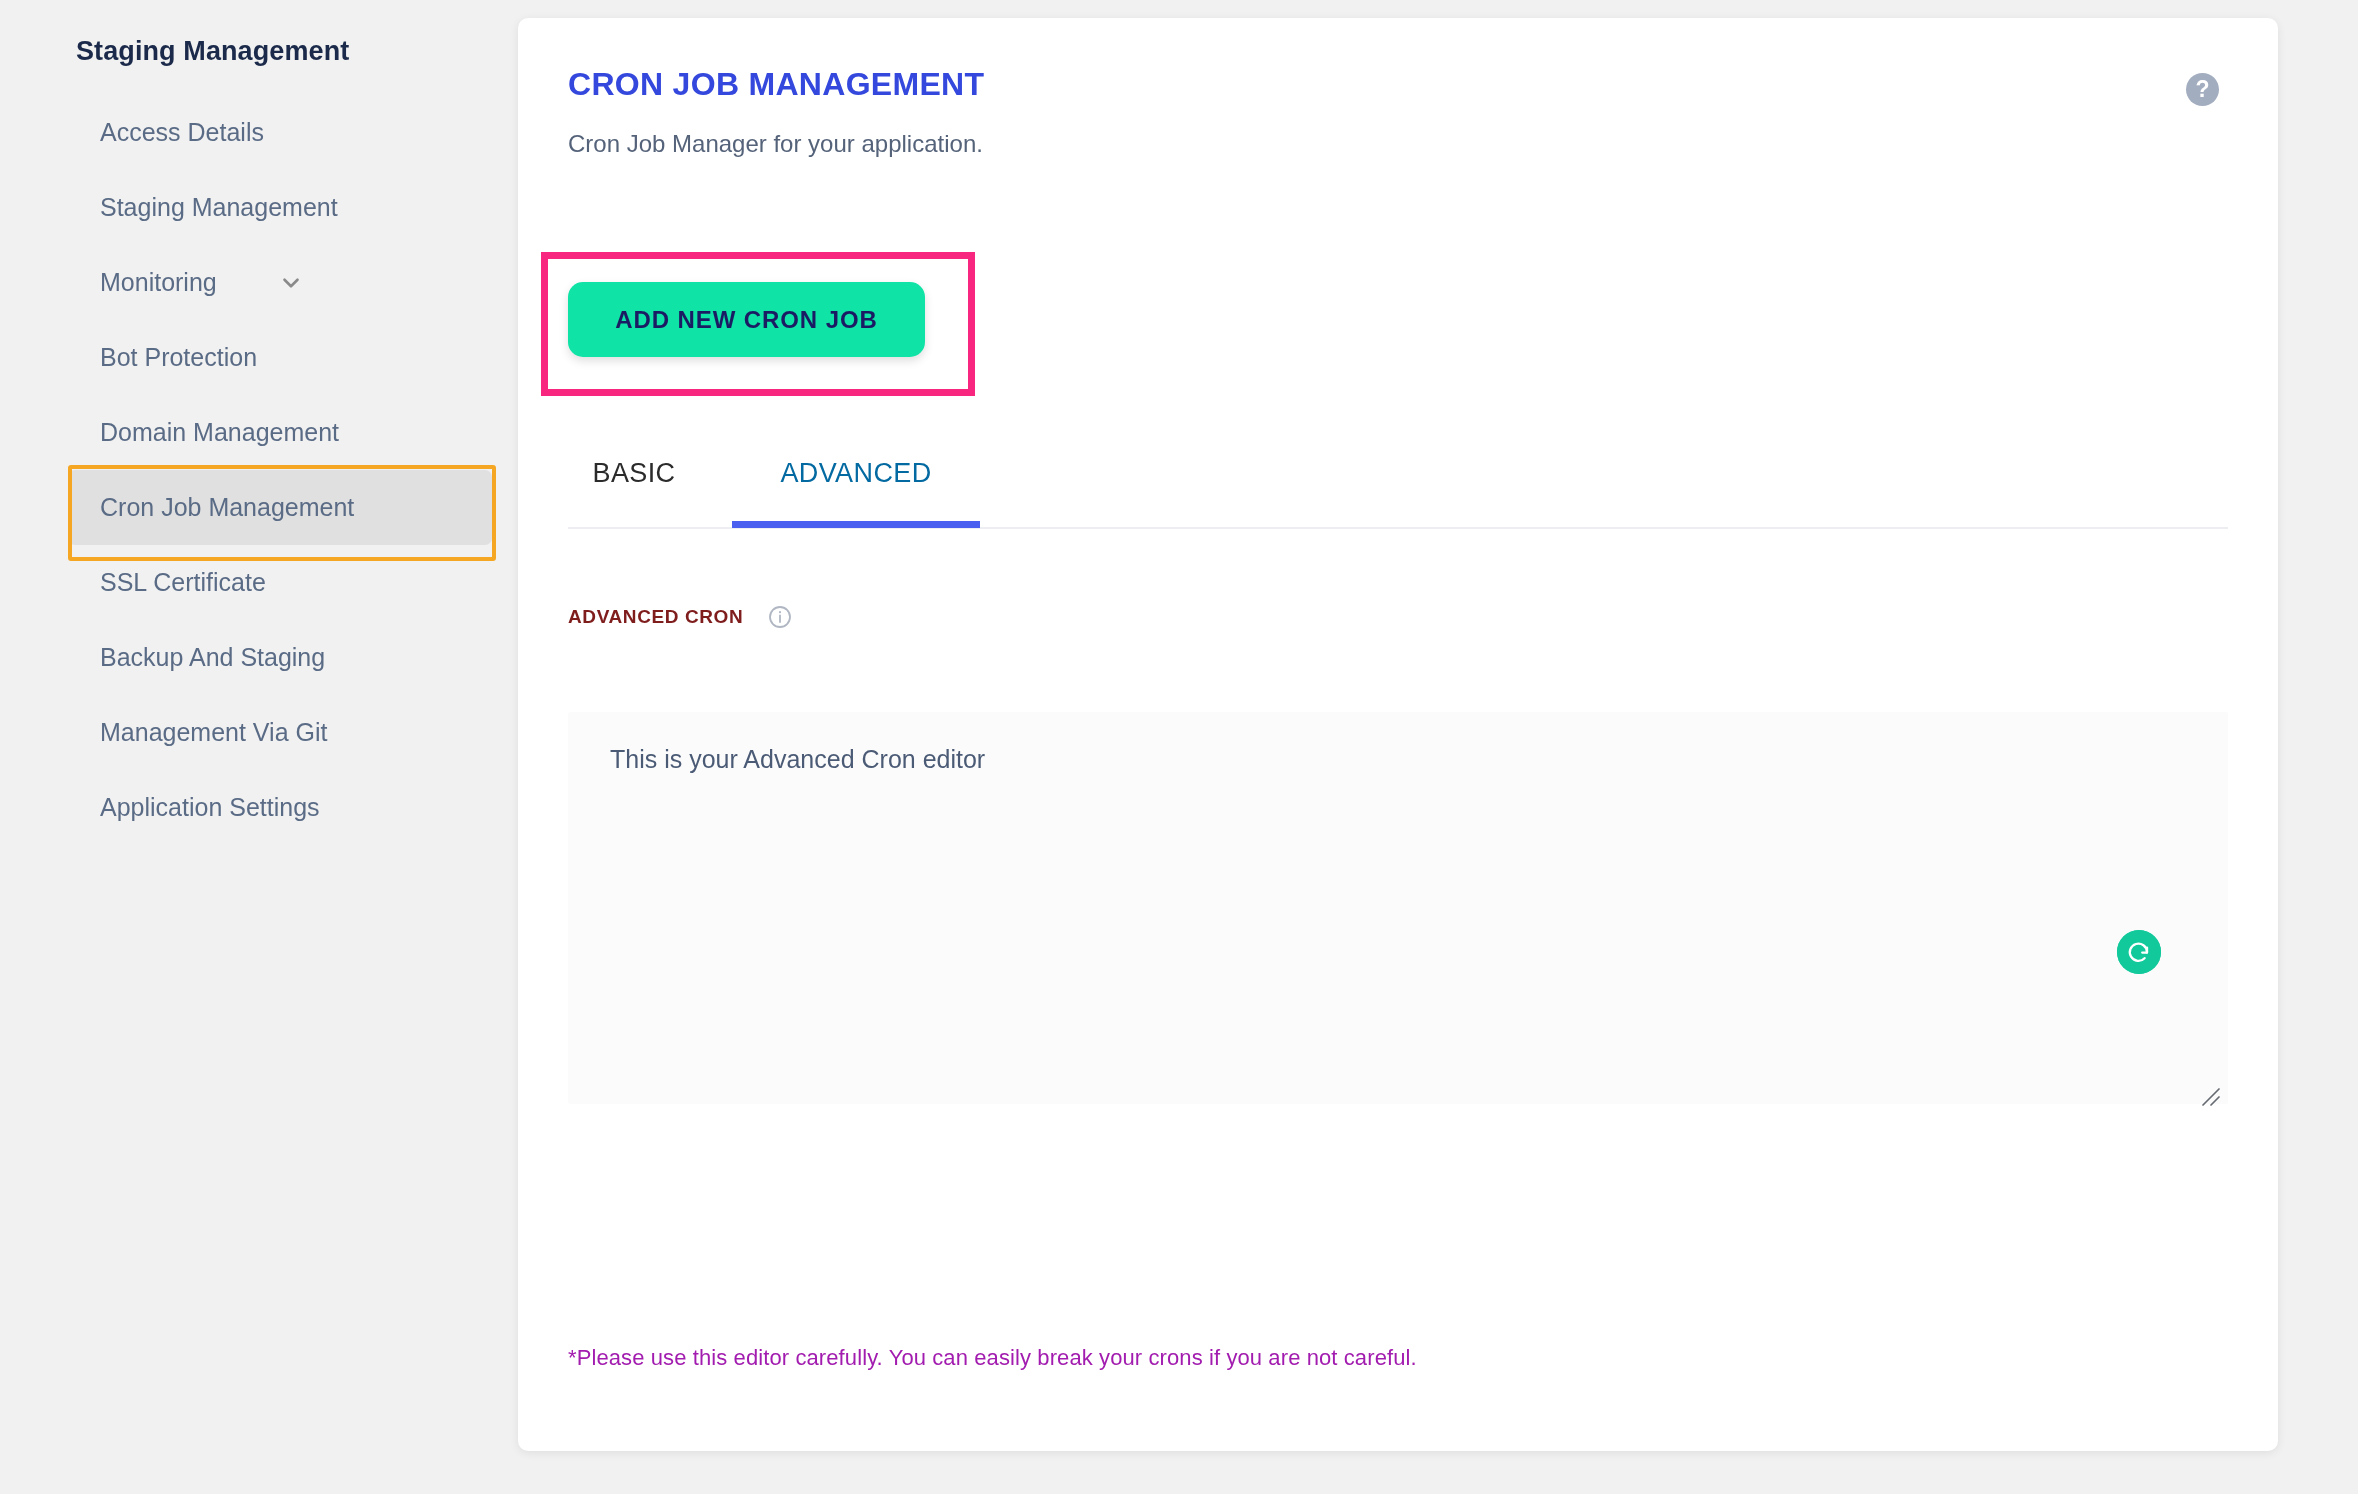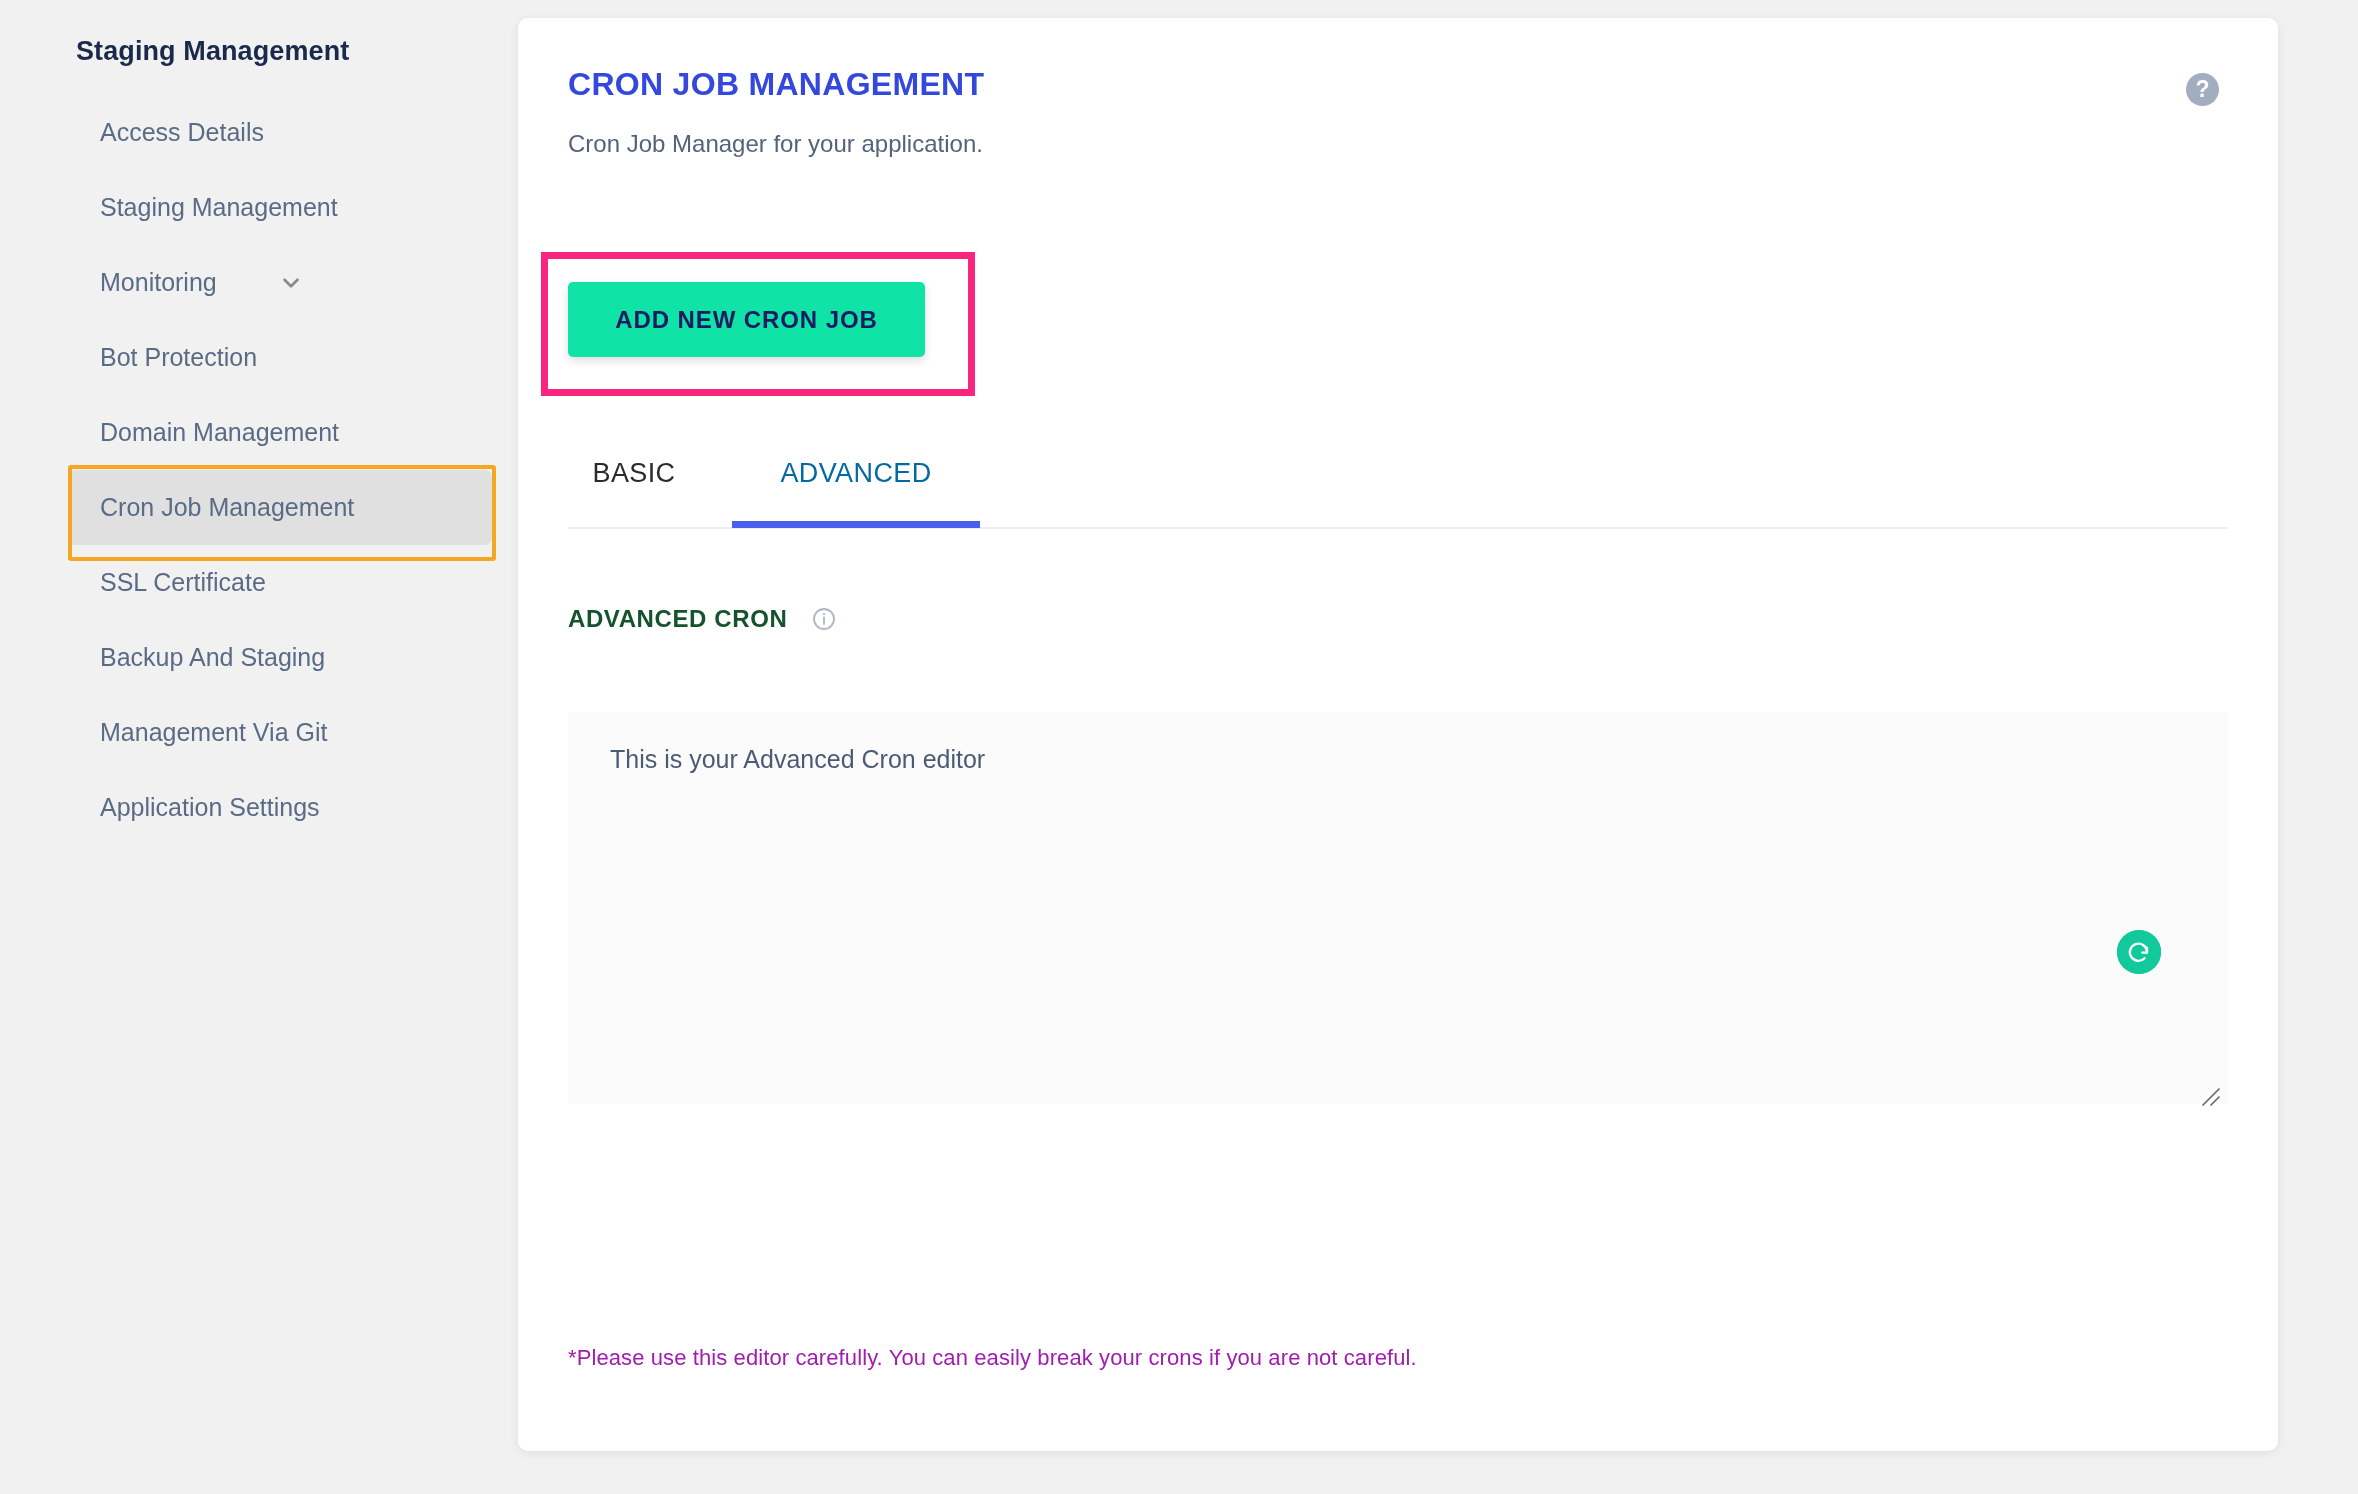--- a/index.html
+++ b/index.html
@@ -140,21 +140,21 @@
     height: 144px;
     border: 7px solid #f9267f;
     pointer-events: none;
   }
 
   .btn-green {
     position: absolute;
     background: #0fe3a6;
     color: #1b1b63;
     border: none;
-    border-radius: 5px;
+    border-radius: 15px;
     font-family: "Liberation Sans", sans-serif;
     font-size: 24px;
     font-weight: 700;
     letter-spacing: 0.9px;
     cursor: pointer;
     box-shadow: 0 4px 10px rgba(0,0,0,0.13);
   }
   #add-cron-btn {
     left: 568px;
     top: 282px;
@@ -204,24 +204,24 @@
   }
 
   
   #section-label {
     position: absolute;
     left: 568px;
     top: 605px;
     display: flex;
     align-items: center;
     gap: 25px;
-    font-size: 24px;
+    font-size: 19px;
     font-weight: 700;
     letter-spacing: 0.6px;
-    color: #14532d;
+    color: #7f1d1d;
   }
   #info-icon {
     width: 24px; height: 24px;
     display: inline-block;
     vertical-align: middle;
     cursor: pointer;
   }
 
   
   #editor {

